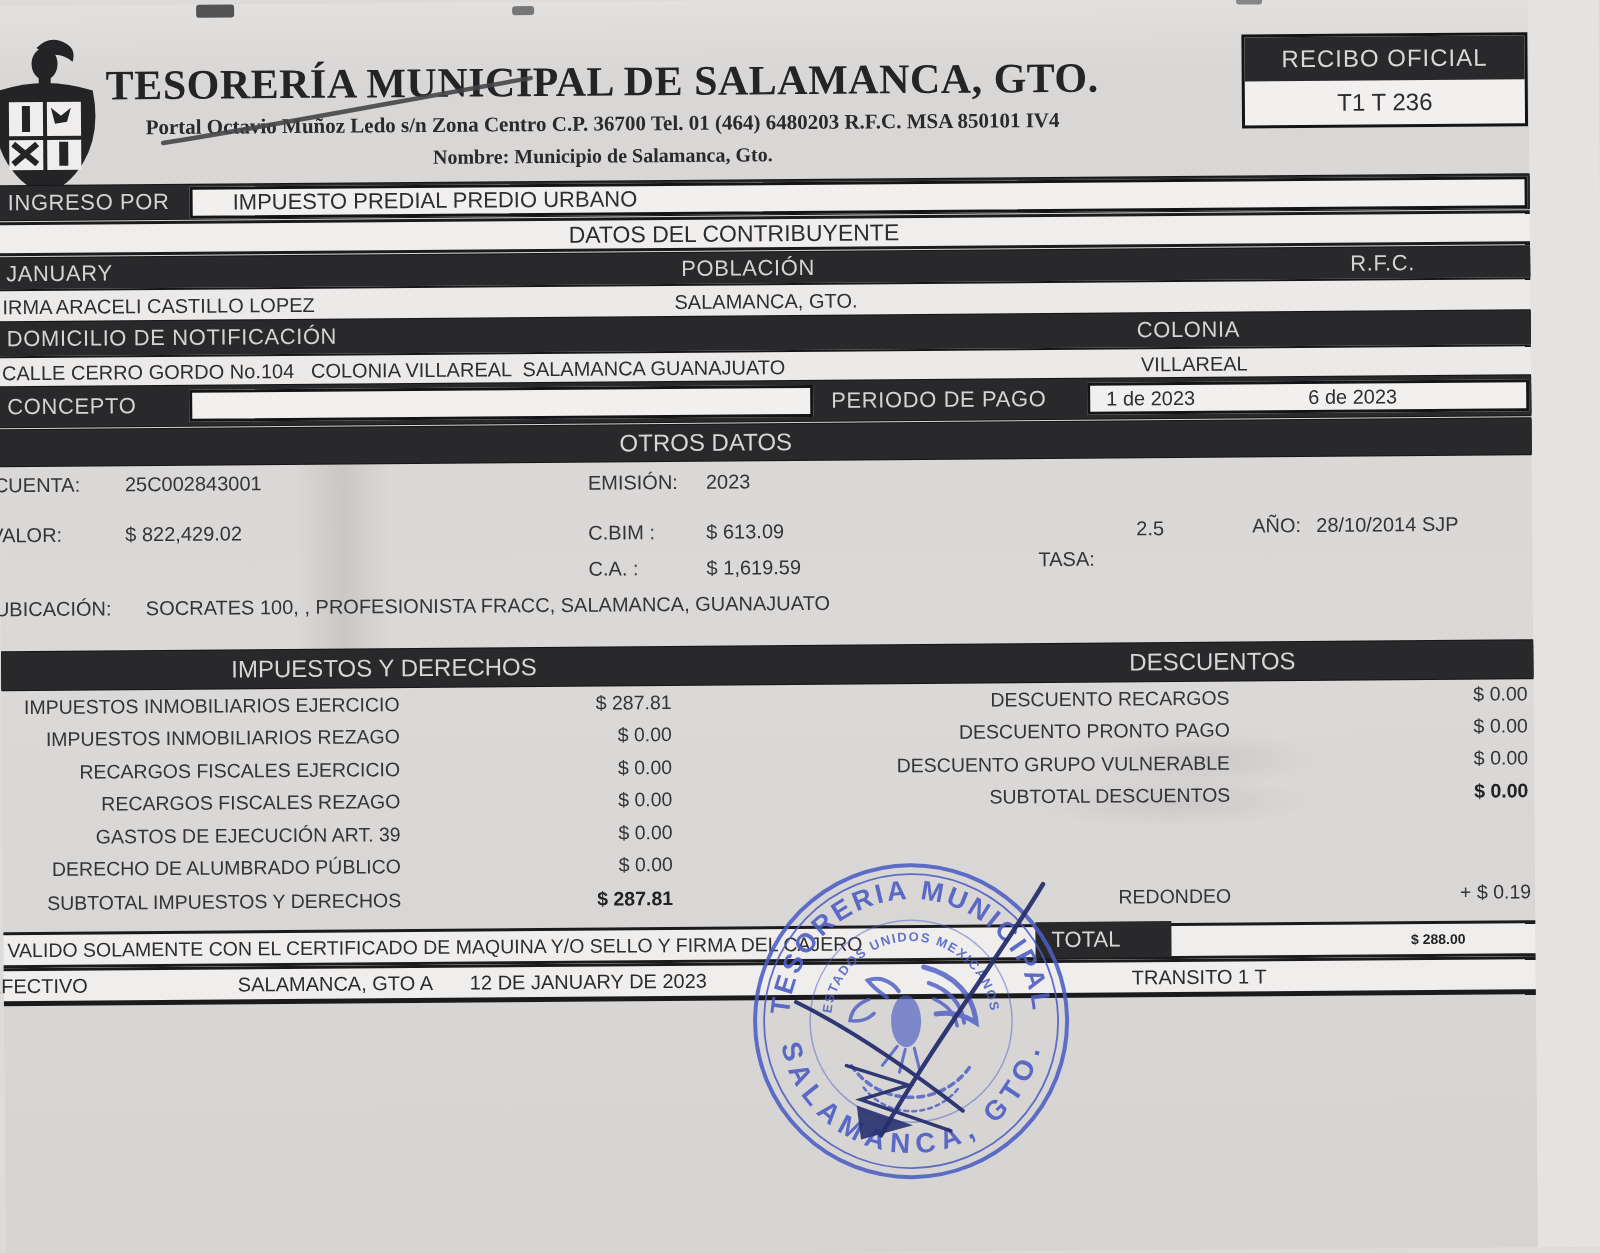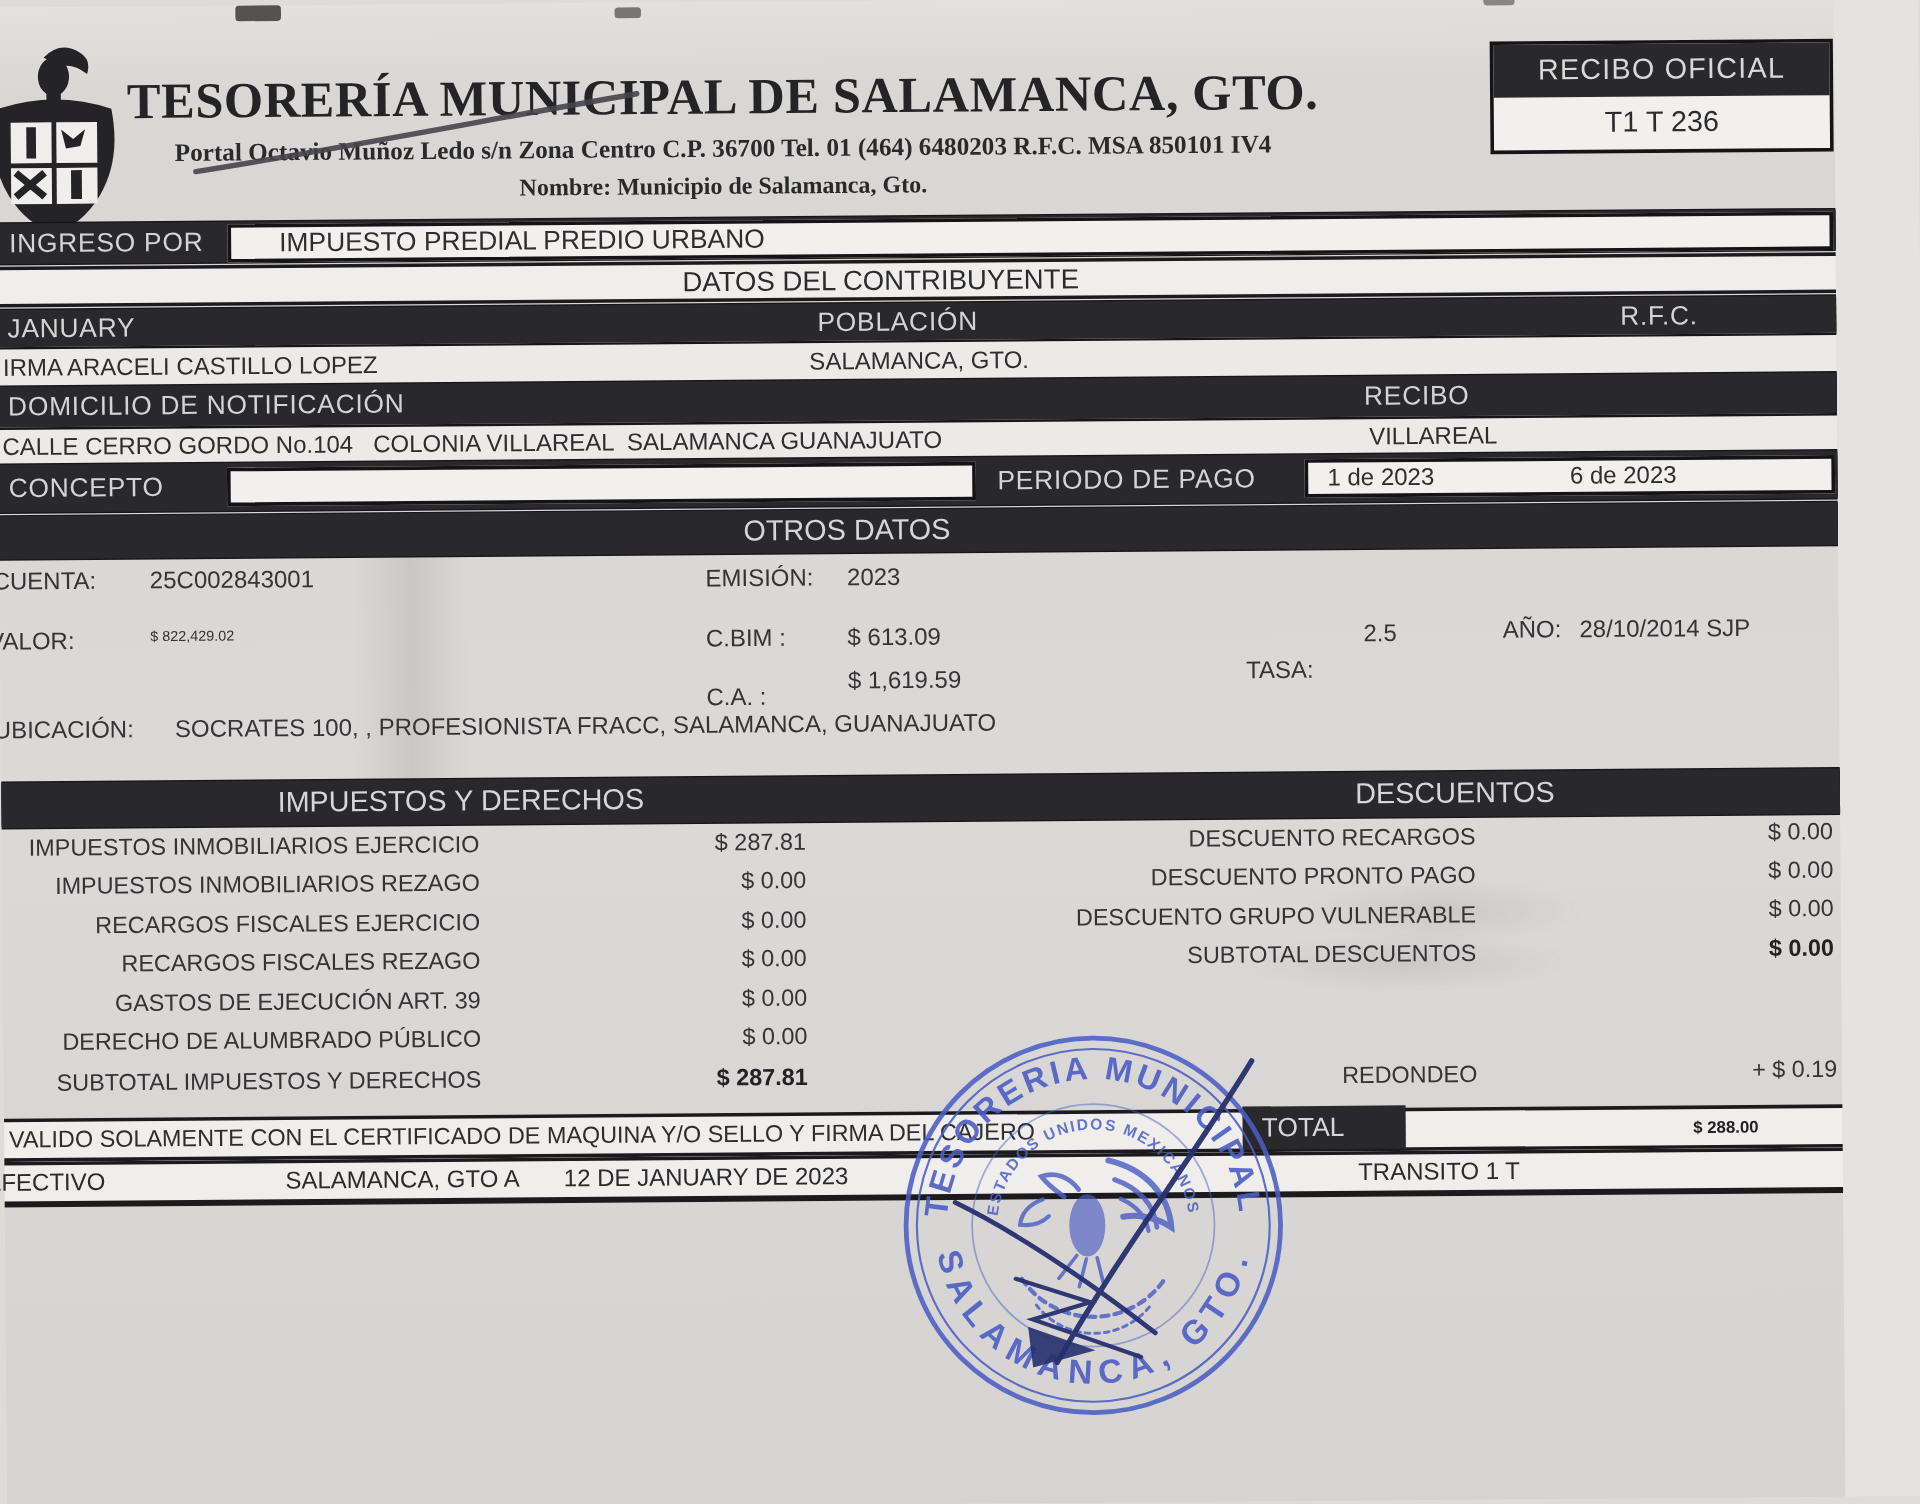--- a/index.html
+++ b/index.html
@@ -84,21 +84,21 @@
     <span class="bandtxt" style="position:absolute;left:1352px;">R.F.C.</span>
   </div>
   <div class="abs" style="left:0;top:283px;width:1532px;height:33px;background:#eceae8;border-top:2px solid #161518;display:flex;align-items:center;">
     <span class="txt" style="position:absolute;left:4px;">IRMA ARACELI CASTILLO LOPEZ</span>
     <span class="txt" style="position:absolute;left:676px;">SALAMANCA, GTO.</span>
     <span class="txt" style="position:absolute;left:1352px;"></span>
   </div>
 
   <div class="band" style="top:316px;height:34px;">
     <span class="bandtxt" style="position:absolute;left:8px;">DOMICILIO DE NOTIFICACIÓN</span>
-    <span class="bandtxt" style="position:absolute;left:1138px;">RECIBO</span>
+    <span class="bandtxt" style="position:absolute;left:1138px;">COLONIA</span>
   </div>
   <div class="abs" style="left:0;top:350px;width:1532px;height:31px;background:#eceae8;border-top:2px solid #161518;display:flex;align-items:center;">
     <span class="txt pre" style="position:absolute;left:3px;">CALLE CERRO GORDO No.104   COLONIA VILLAREAL  SALAMANCA GUANAJUATO</span>
     <span class="txt" style="position:absolute;left:1142px;">VILLAREAL</span>
   </div>
 
   <div class="band" style="top:381px;height:40px;">
     <span class="bandtxt" style="position:absolute;left:8px;">CONCEPTO</span>
     <span class="bandtxt" style="position:absolute;left:832px;">PERIODO DE PAGO</span>
   </div>
@@ -113,29 +113,29 @@
   <div class="band" style="top:424px;height:36px;">
     <span style="font-size:24px;color:#d6d6d6;position:absolute;left:620px;">OTROS DATOS</span>
   </div>
 
   <span class="ritem" style="left:-6px;top:468px;font-size:20px;">CUENTA:</span>
   <span class="ritem" style="left:125px;top:468px;font-size:20px;">25C002843001</span>
   <span class="ritem" style="left:588px;top:470px;font-size:20px;">EMISIÓN:</span>
   <span class="ritem" style="left:706px;top:470px;font-size:20px;">2023</span>
 
   <span class="ritem" style="left:-10px;top:518px;font-size:20px;">VALOR:</span>
-  <span class="ritem" style="left:125px;top:518px;font-size:12px;">$ 822,429.02</span>
+  <span class="ritem" style="left:125px;top:518px;font-size:20px;">$ 822,429.02</span>
   <span class="ritem pre" style="left:588px;top:520px;font-size:20px;">C.BIM   :</span>
   <span class="ritem" style="left:706px;top:520px;font-size:20px;">$ 613.09</span>
   <span class="ritem" style="left:1038px;top:520px;font-size:20px;margin-top:30px;">TASA:</span>
   <span class="ritem" style="left:1136px;top:520px;font-size:20px;">2.5</span>
   <span class="ritem" style="left:1252px;top:518px;font-size:20px;">AÑO:</span>
   <span class="ritem" style="left:1316px;top:518px;font-size:20px;">28/10/2014 SJP</span>
 
-  <span class="ritem pre" style="left:588px;top:556px;font-size:20px;margin-top:13px;">C.A.       :</span>
+  <span class="ritem pre" style="left:588px;top:556px;font-size:20px;">C.A.       :</span>
   <span class="ritem" style="left:706px;top:556px;font-size:20px;">$ 1,619.59</span>
 
   <span class="ritem" style="left:-6px;top:592px;font-size:20px;">UBICACIÓN:</span>
   <span class="ritem" style="left:145px;top:592px;font-size:20px;">SOCRATES 100, , PROFESIONISTA FRACC, SALAMANCA, GUANAJUATO</span>
 
   <div class="band" style="top:646px;height:38px;">
     <span style="font-size:24px;color:#d6d6d6;position:absolute;left:230px;">IMPUESTOS Y DERECHOS</span>
     <span style="font-size:24px;color:#d6d6d6;position:absolute;left:1128px;">DESCUENTOS</span>
   </div>
 

